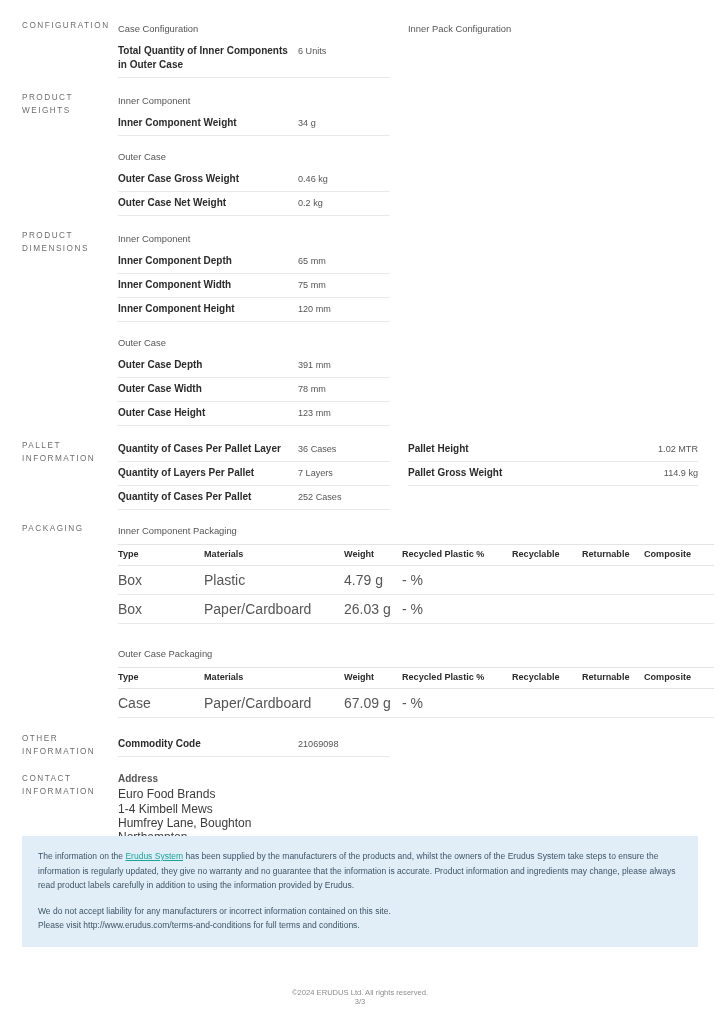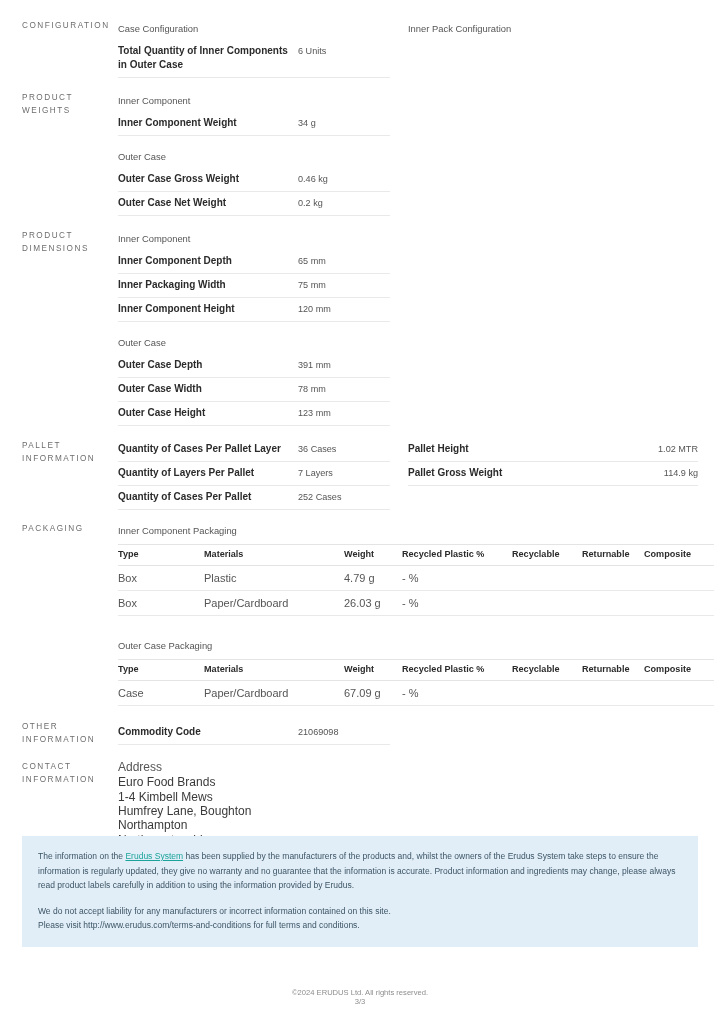--- a/index.html
+++ b/index.html
@@ -76,36 +76,36 @@
   table.pk th {
     font-size: 9.1px;
     font-weight: bold;
     color: #2b2b2b;
     text-align: left;
     padding: 4px 0 6px 0;
     border-bottom: 1px solid #e4e4e4;
     border-top: 1px solid #e4e4e4;
   }
   table.pk td {
-    font-size: 11px;
+    font-size: 14px;
     color: #555555;
     padding: 6px 0 6px 0;
     border-bottom: 1px solid #e9e9e9;
     vertical-align: top;
   }
   .c-type { width: 86px; margin-left: 32px; }
   .c-mat  { width: 140px; }
   .c-wt   { width: 58px; }
   .c-rp   { width: 110px; }
   .c-rec  { width: 70px; }
   .c-ret  { width: 62px; }
   .c-comp { width: 70px; }
 
   
-  .addr-head { font-size: 12px; color: #555555; line-height: 16.1px; }
+  .addr-head { font-size: 10px; color: #555555; line-height: 16.1px; font-weight: bold; }
   .addr-line { font-size: 12px; color: #3a3a3a; line-height: 14.4px; }
   .phone { font-size: 9.3px; color: #3a3a3a; line-height: 14px; padding-top: 14px; }
   .phone .plabel { text-decoration: underline; }
 
   
   .disclaimer {
     position: absolute;
     left: 22px;
     top: 836px;
     width: 676px;
@@ -201,21 +201,21 @@
     <div class="sec-label">PRODUCT DIMENSIONS</div>
     <div class="sec-body">
       <div class="cols">
         <div class="col-left">
           <div class="subhead">Inner Component</div>
           <div class="frow">
             <div class="fname">Inner Component Depth</div>
             <div class="fval">65 mm</div>
           </div>
           <div class="frow">
-            <div class="fname">Inner Packaging Width</div>
+            <div class="fname">Inner Component Width</div>
             <div class="fval">75 mm</div>
           </div>
           <div class="frow">
             <div class="fname">Inner Component Height</div>
             <div class="fval">120 mm</div>
           </div>
           <div class="subhead gap">Outer Case</div>
           <div class="frow">
             <div class="fname">Outer Case Depth</div>
             <div class="fval">391 mm</div>

